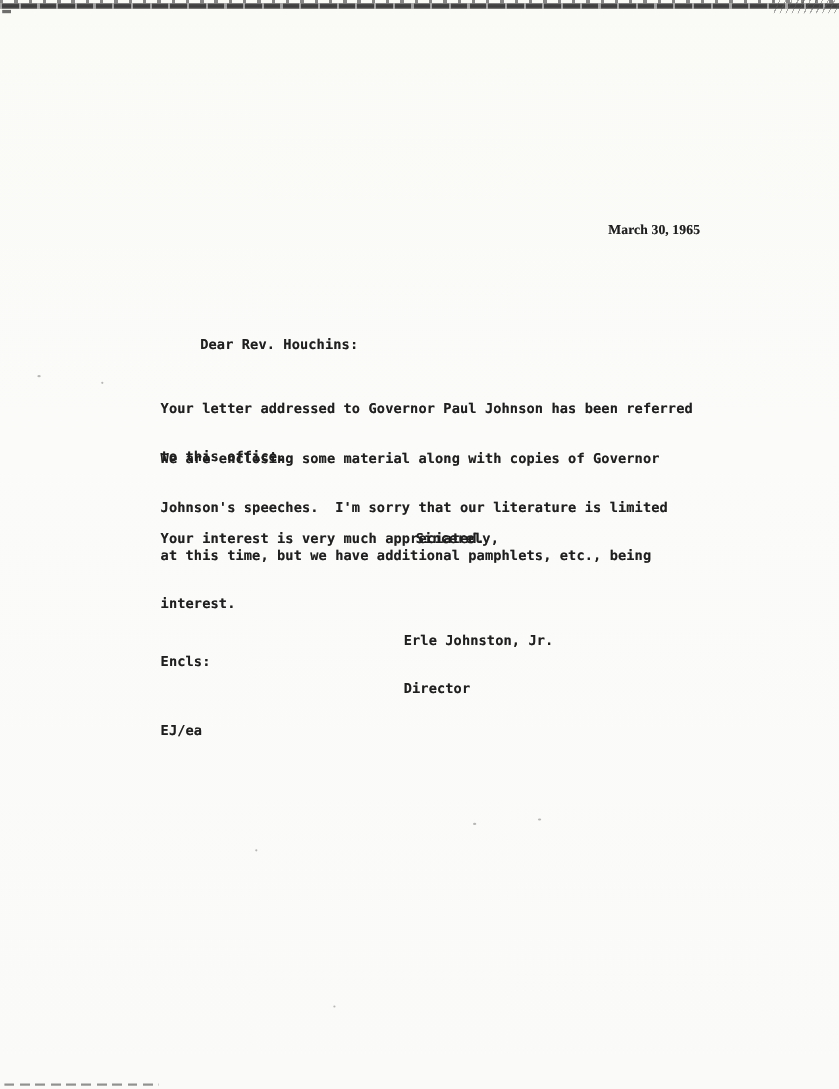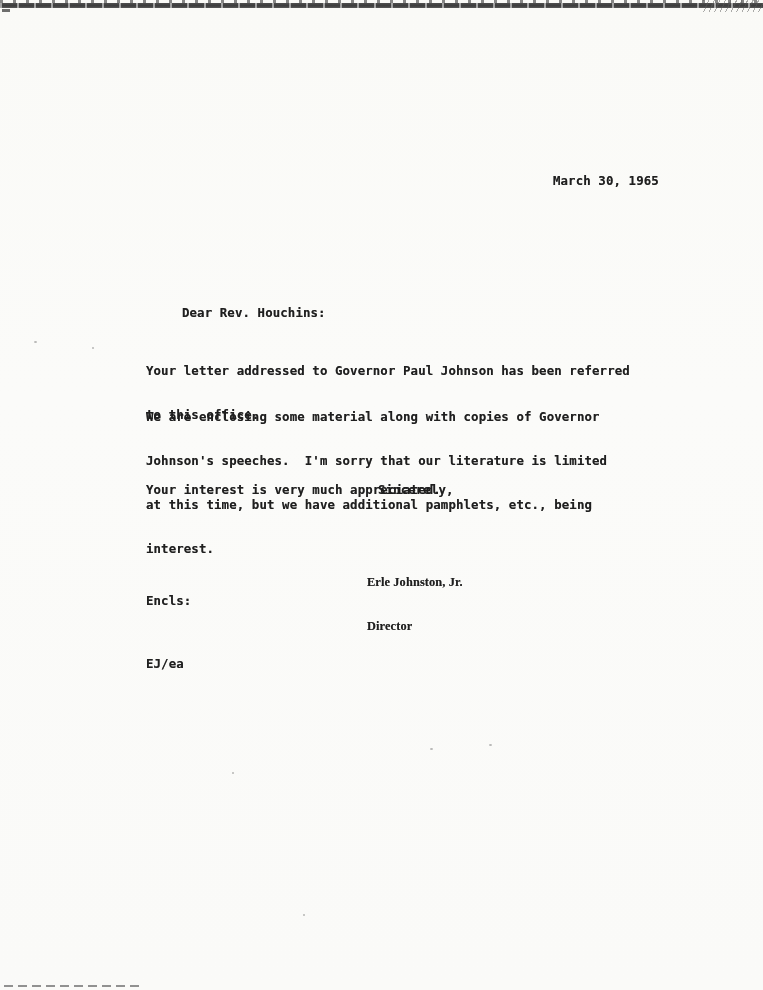--- a/index.html
+++ b/index.html
@@ -63,28 +63,28 @@
   .tw {
     position: absolute;
     color: #1f1f1f;
     font-size: 12.4px;
     line-height: 14.6px;
     font-weight: bold;
     white-space: pre;
     letter-spacing: 0.1px;
     text-shadow: 0 0 0.5px rgba(30,30,30,.55);
   }
-  .date-line      { left: 553px; top: 174px; }
+  .date-line      { left: 553px; top: 202px; font-family: Liberation Serif, serif; }
   .recipient      { left: 146px; top: 247px; }
   .salutation     { left: 146px; top: 306px; padding-left: 36px; }
   .para-1         { left: 146px; top: 335px; }
   .para-2         { left: 146px; top: 381px; }
   .para-3         { left: 146px; top: 454px; }
   .closing        { left: 367px; top: 483px; padding-left: 11px; }
-  .signature      { left: 367px; top: 546px; font-family: Liberation Serif, serif; }
+  .signature      { left: 367px; top: 546px; }
   .enclosure      { left: 146px; top: 594px; }
   .reference      { left: 146px; top: 657px; text-align: center; }
 </style>
 </head>
 <body>
 
 <div class="page">
 
   <div class="scan-ticks-top"></div>
   <div class="scan-band-top"></div>

